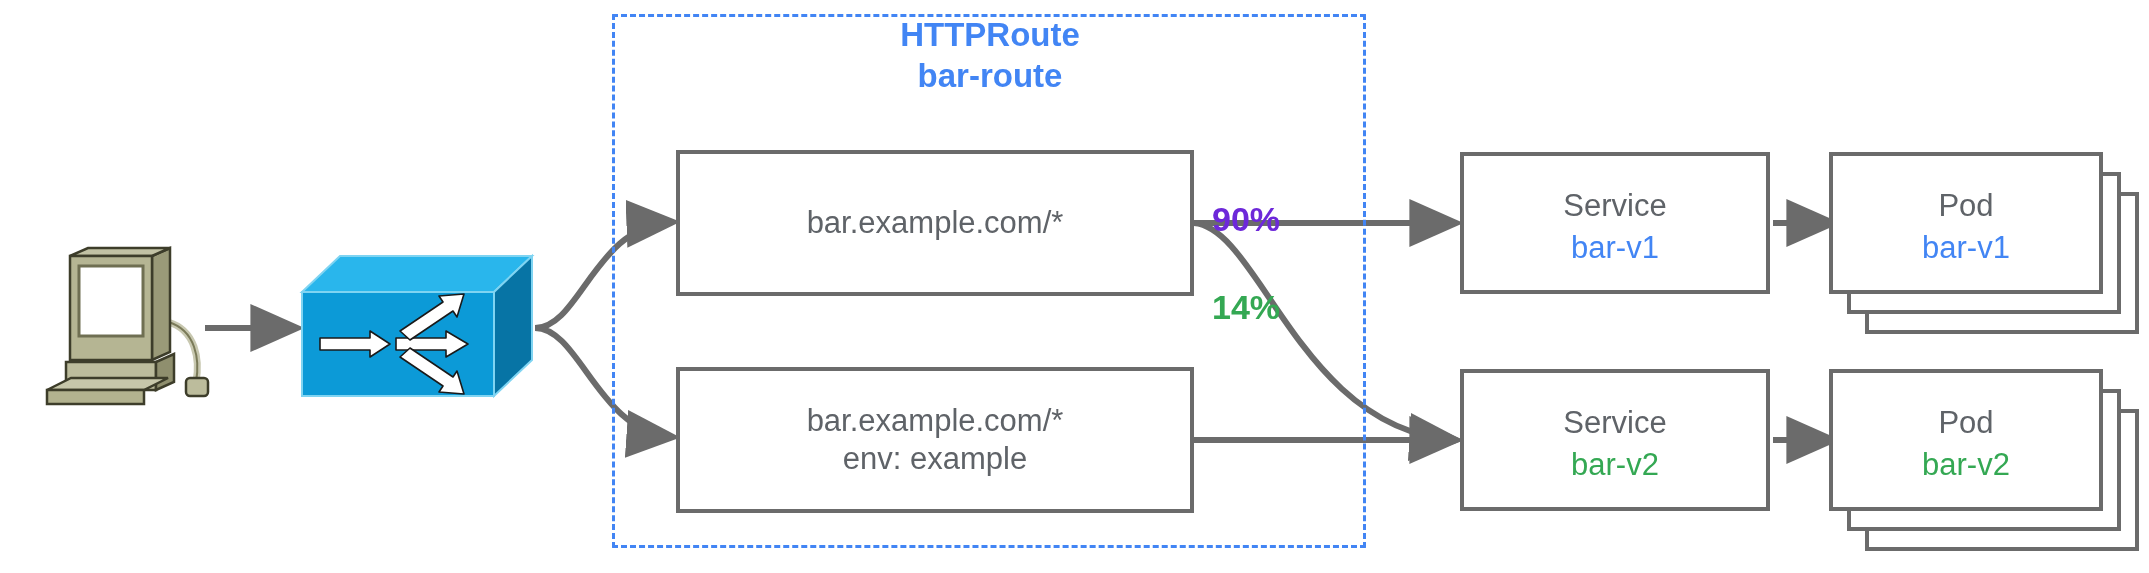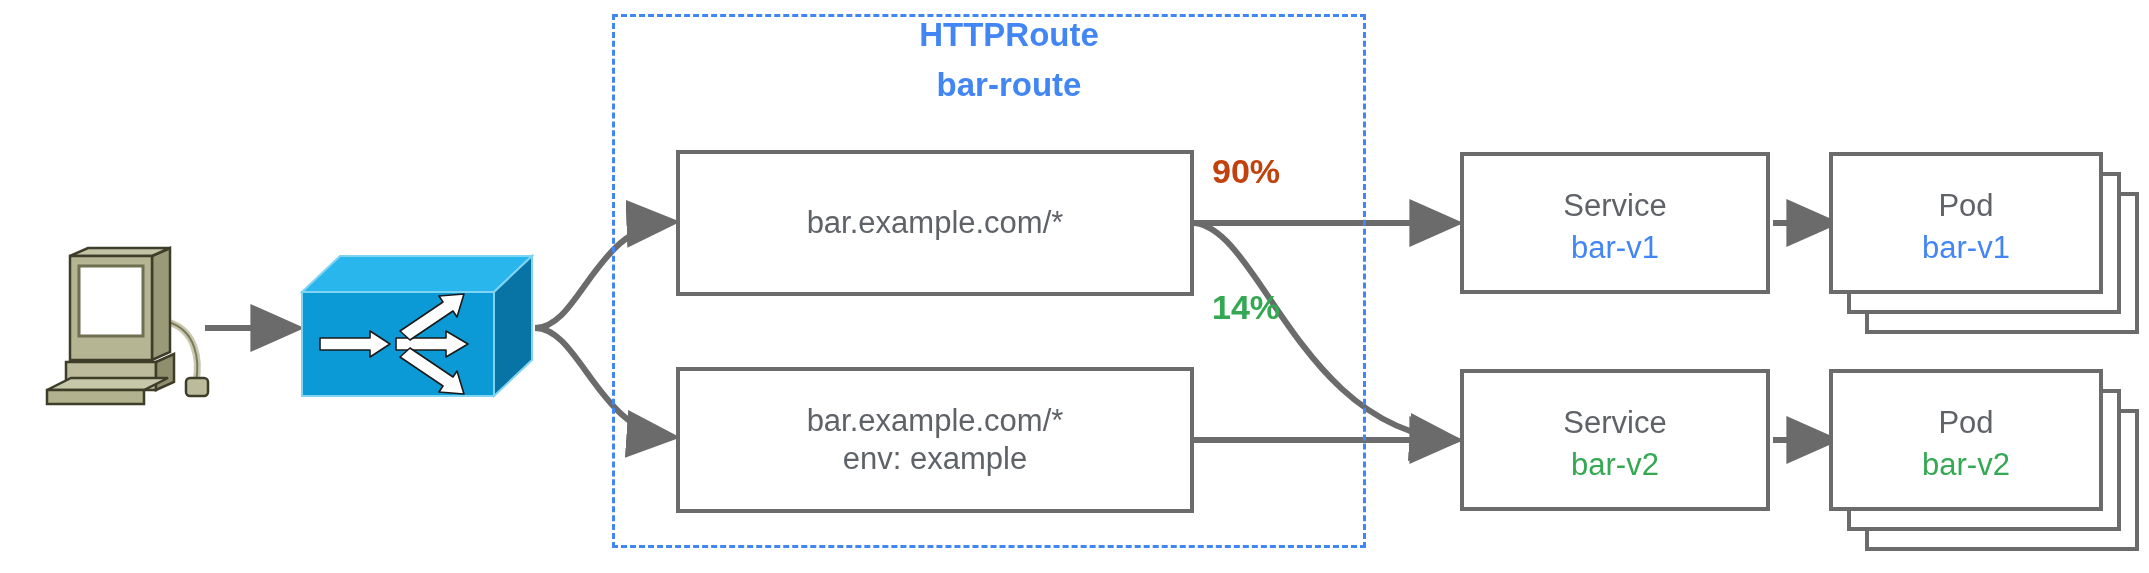--- a/index.html
+++ b/index.html
@@ -38,30 +38,30 @@
     text-align: center;
     font-size: 37px;
     font-weight: bold;
     color: #5f6368;
     letter-spacing: 0.2px;
     white-space: nowrap;
   }
 
   .route-title {
     position: absolute;
-    left: 631px;
+    left: 612px;
     top: 18px;
     width: 756px;
     text-align: center;
     color: #4285f4;
     font-size: 33px;
     font-weight: bold;
     line-height: 1.05;
   }
-  .route-title .l2 { display: block; margin-top: 15px; }
+  .route-title .l2 { display: block; margin-top: 6px; }
 
   
   .route-boundary {
     position: absolute;
     left: 612px;
     top: 14px;
     width: 754px;
     height: 534px;
     border: 3px dashed #4285f4;
     box-sizing: border-box;
@@ -104,21 +104,21 @@
   }
   .stack-copy.s2 { z-index: 2; }
 
   
   .pct {
     position: absolute;
     font-size: 34px;
     font-weight: bold;
     white-space: nowrap;
   }
-  .pct.blue  { color: #c2410c; }
+  .pct.blue  { color: #6d28d9; margin-top: 48px; }
   .pct.green { color: #34a853; }
 </style>
 </head>
 <body>
 
 <div id="canvas">
 
   <svg id="wires" viewBox="0 0 2149 573">
     <defs>
       <marker id="arrowGray" markerWidth="9" markerHeight="8" refX="7.6" refY="4" orient="auto" markerUnits="strokeWidth">

